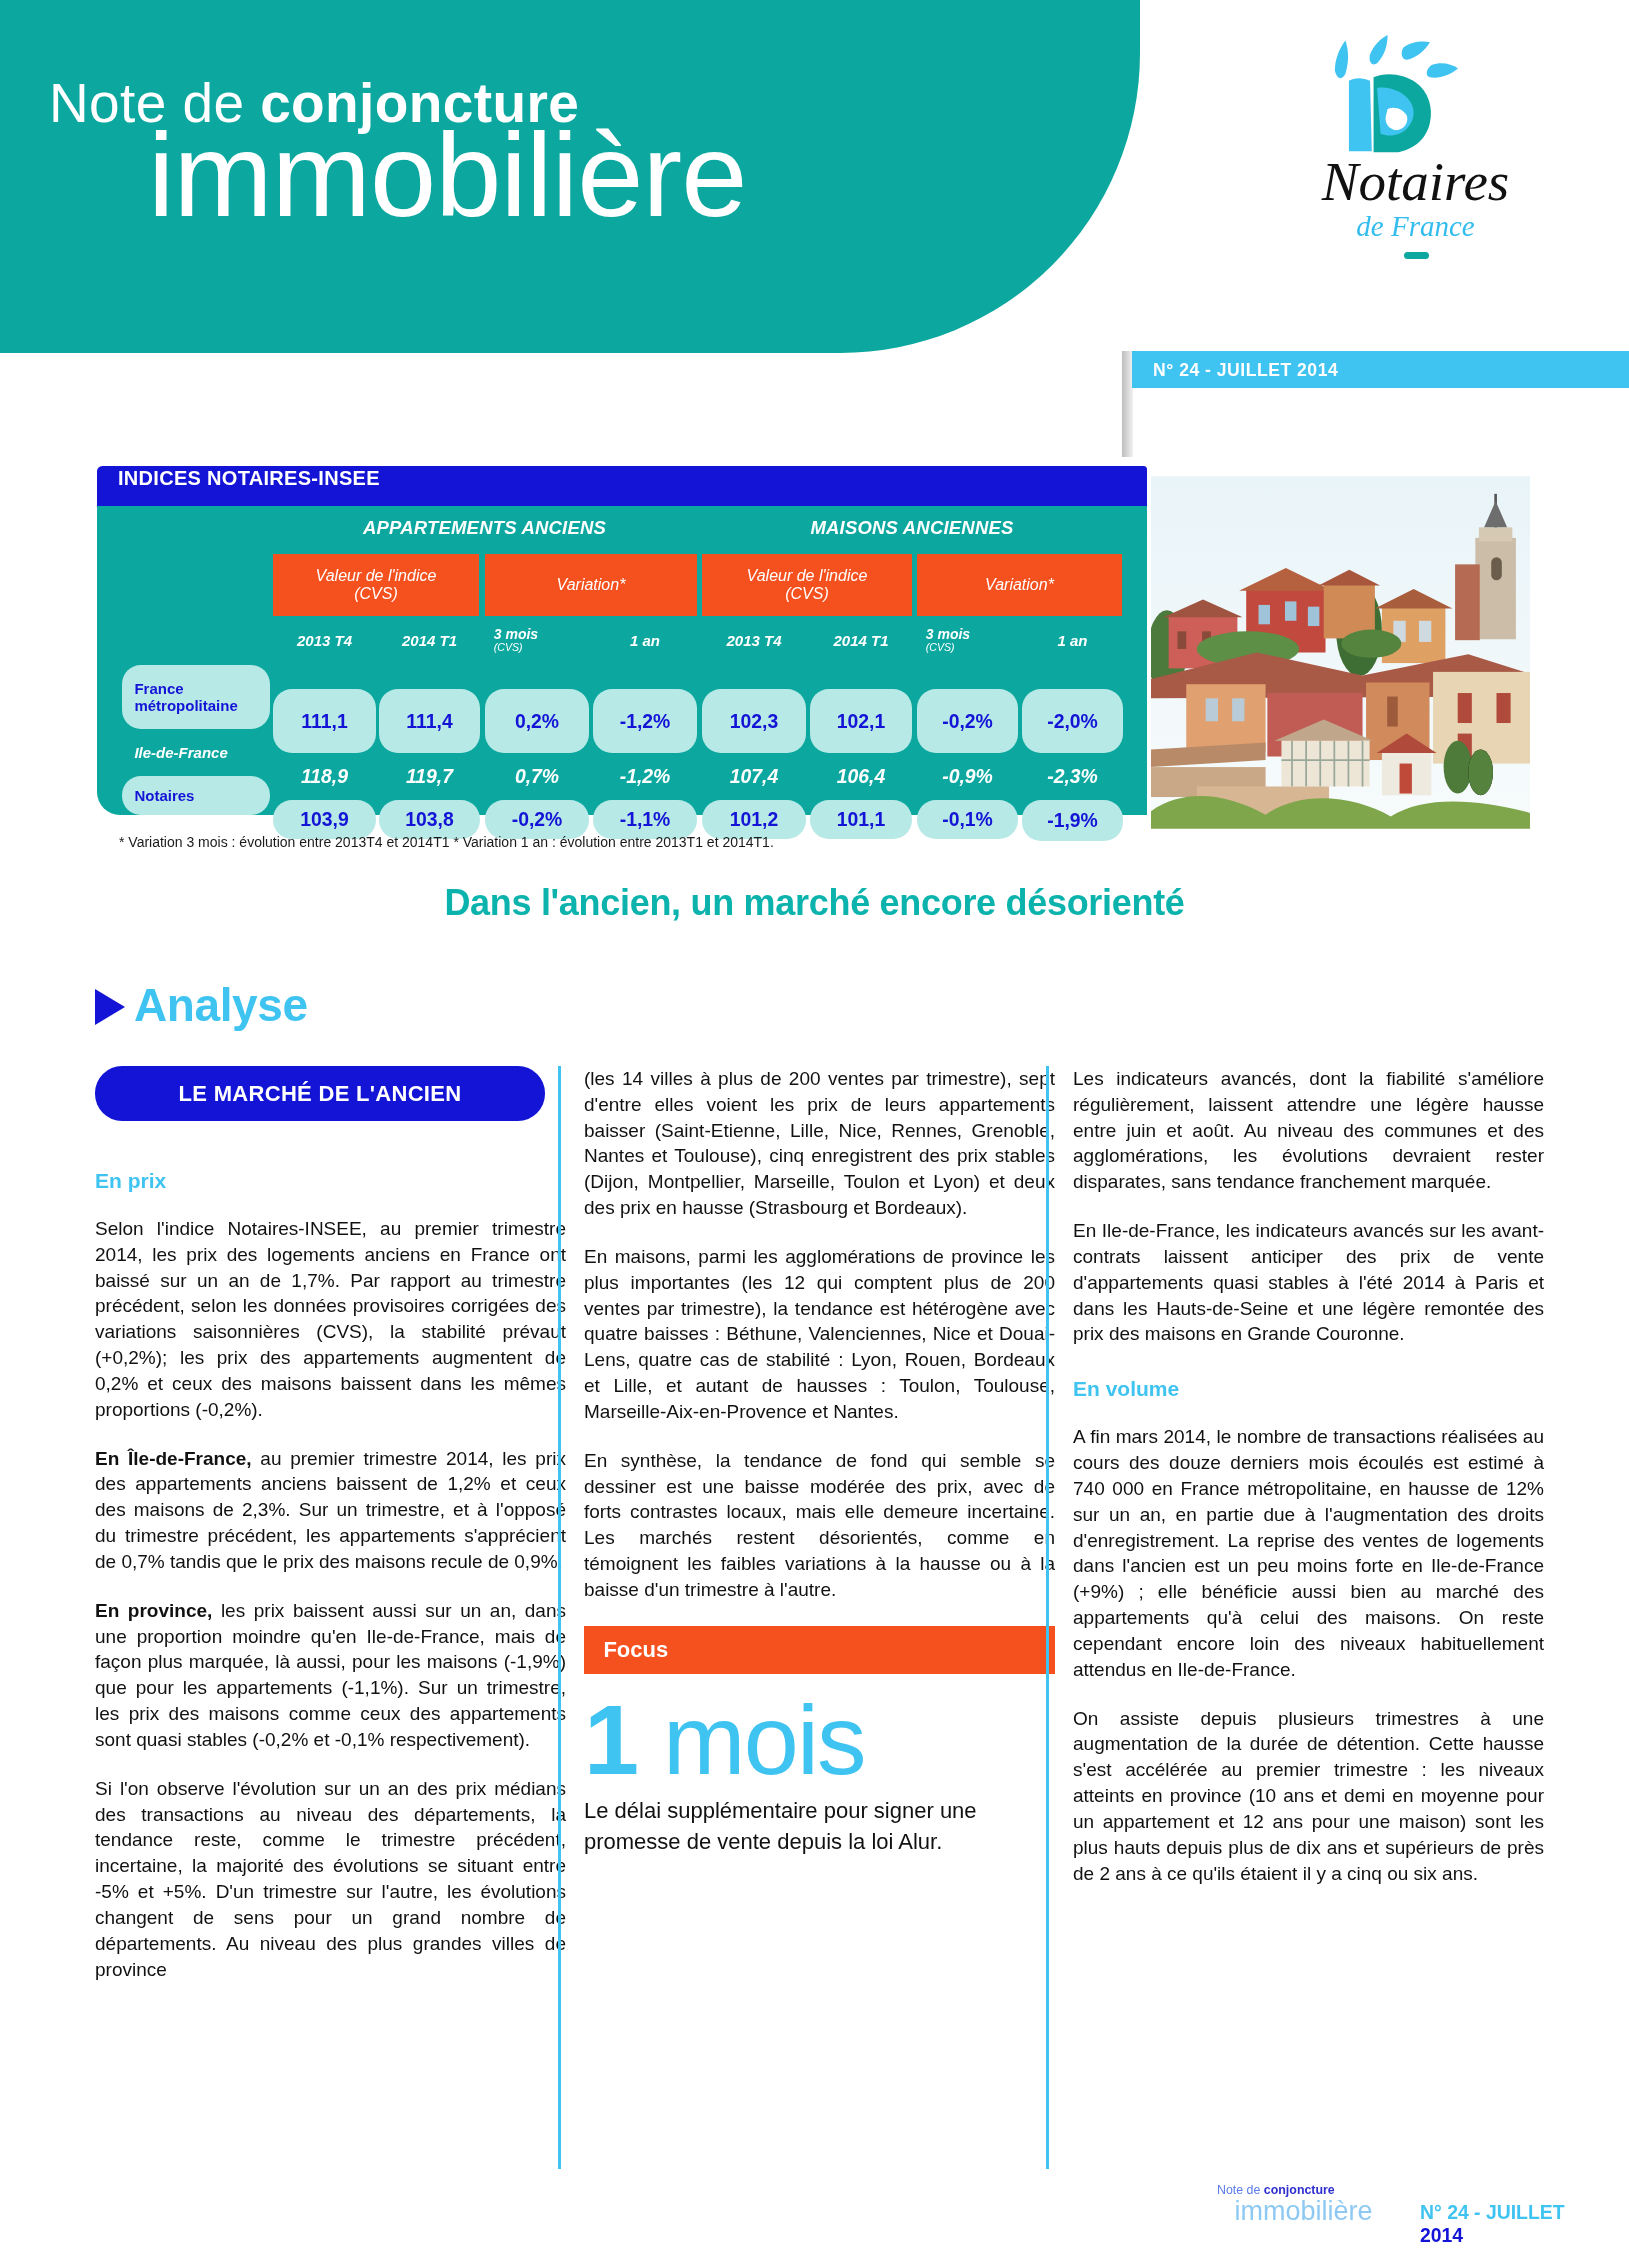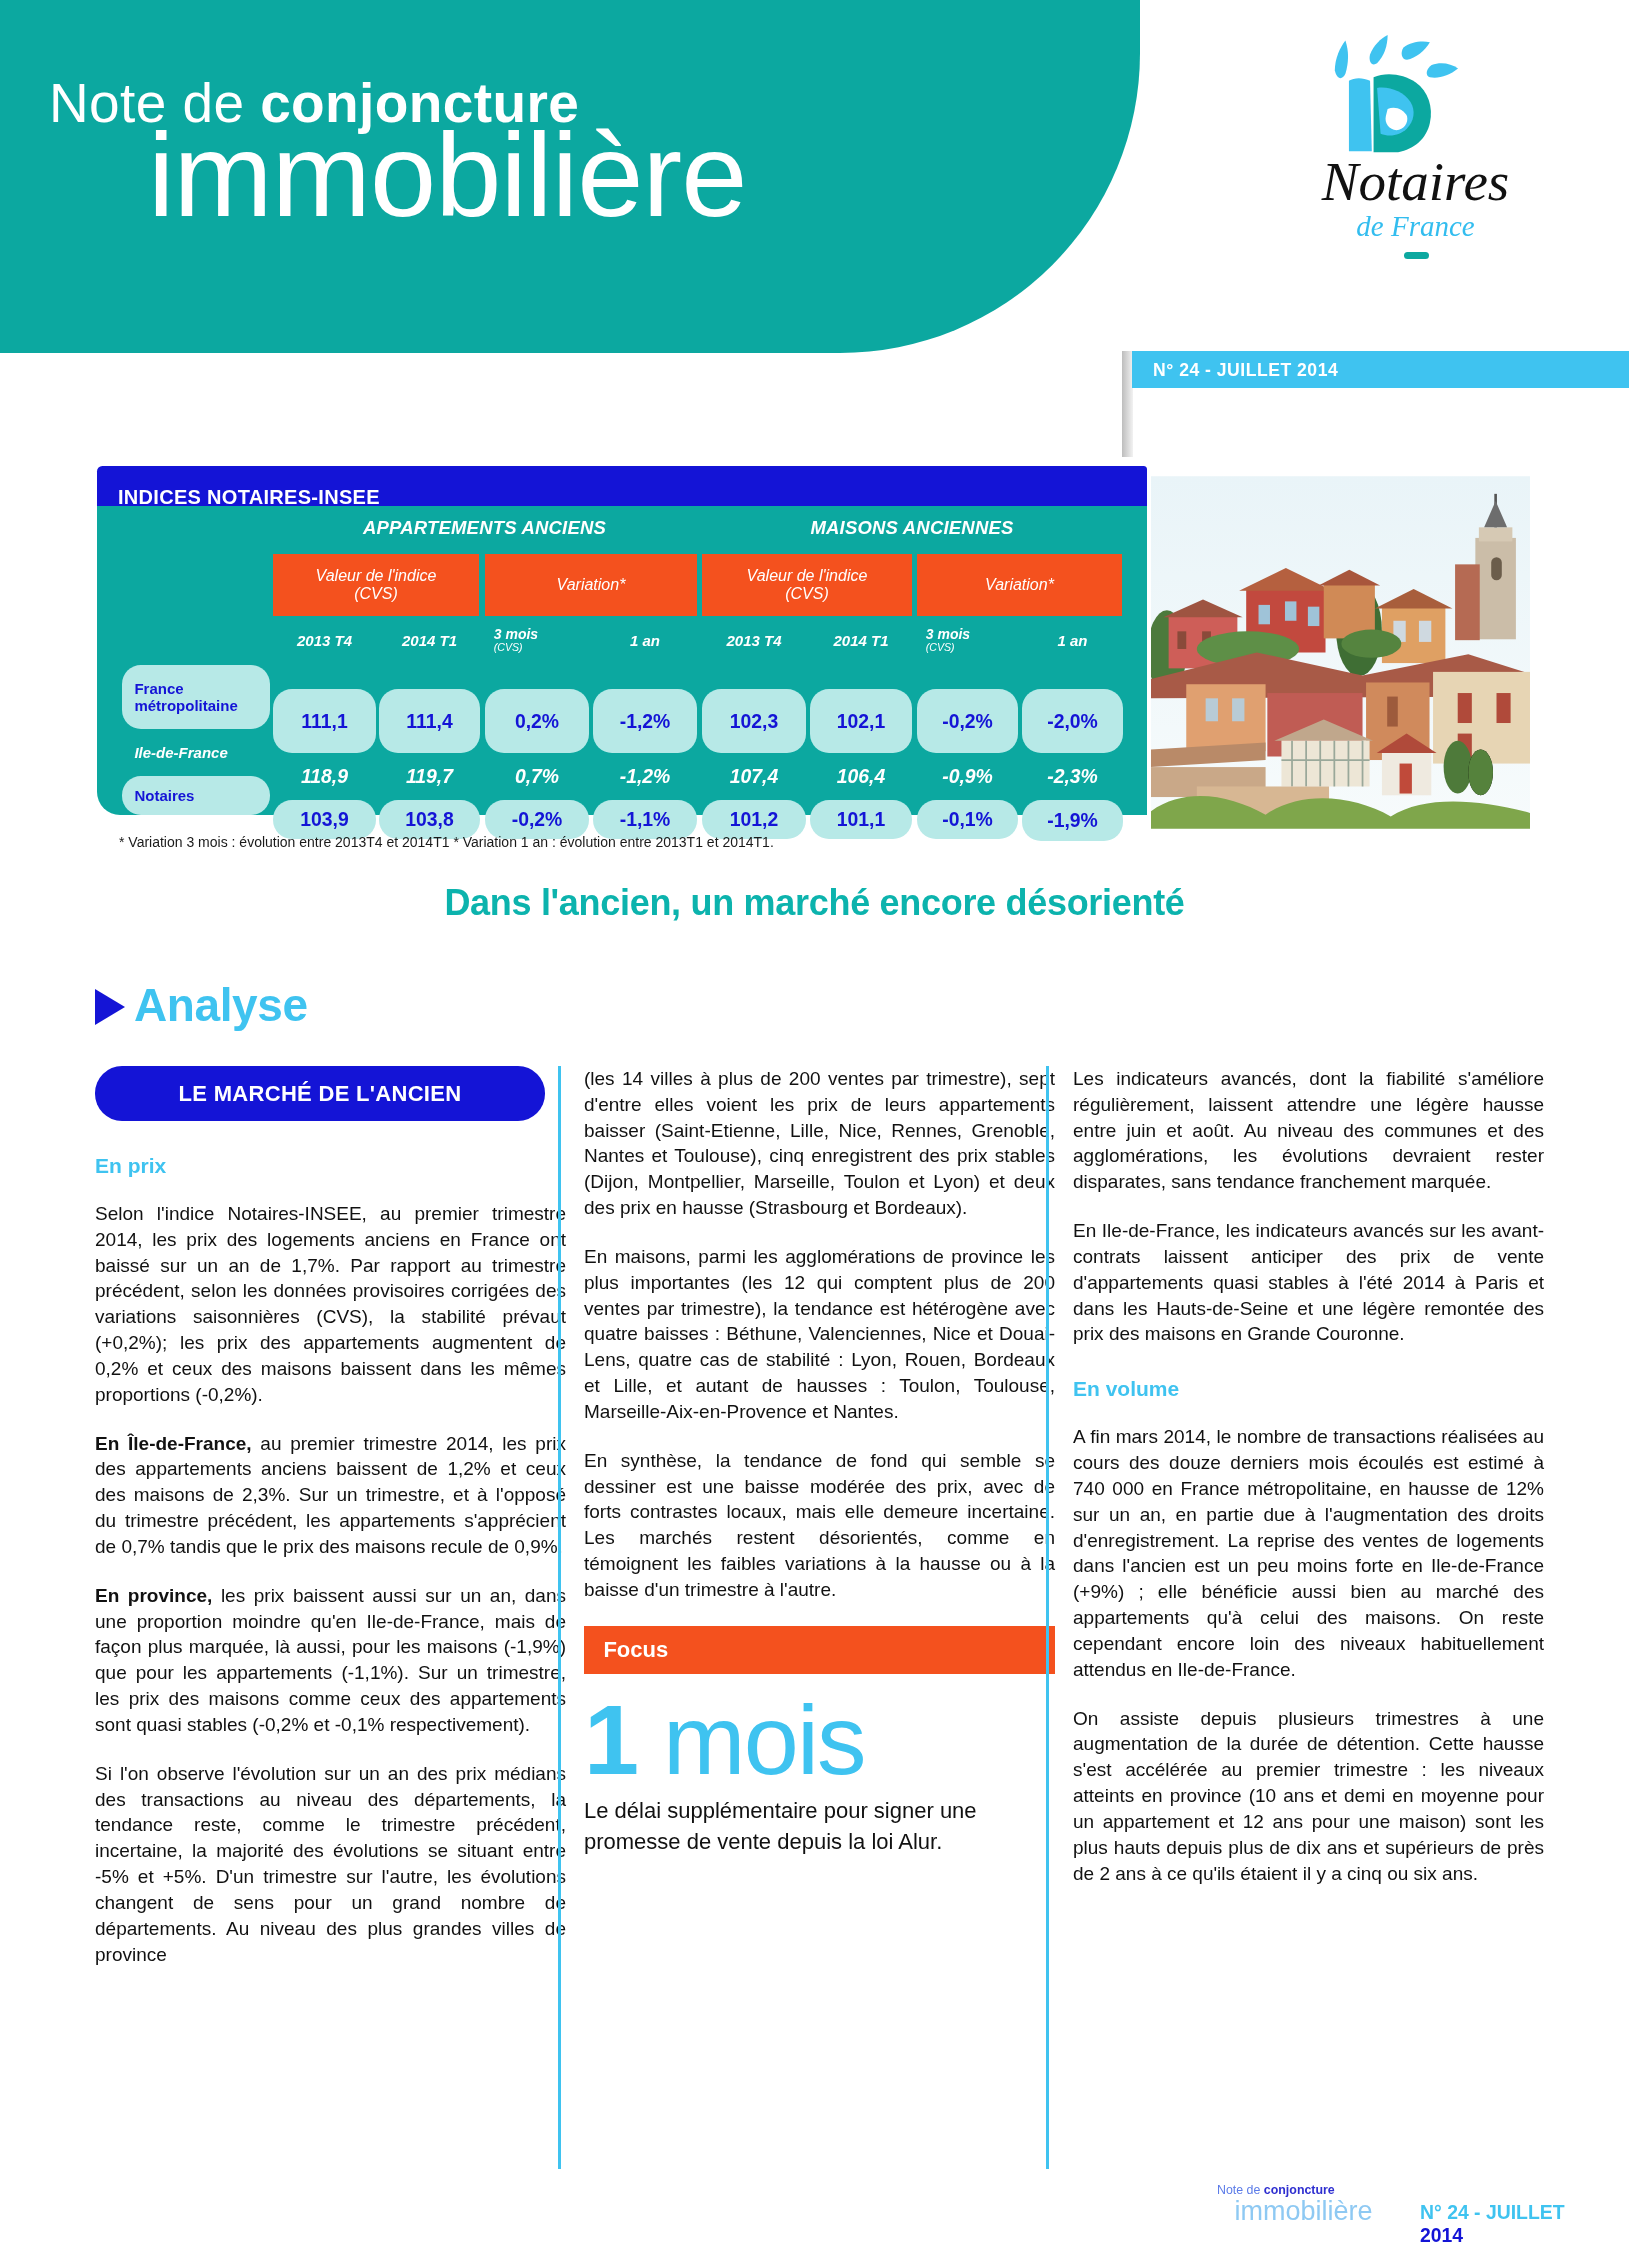--- a/index.html
+++ b/index.html
@@ -65,21 +65,21 @@
     background: linear-gradient(to right,#bdbdbd,#f2f2f2);
   }
 
   
   .table-wrap { position: absolute; left: 97px; top: 466px; width: 1050px; height: 353px; }
   .tbl-headline {
     position: absolute; left: 0; top: 0; width: 1050px; height: 40px;
     background: #1414D6; border-top-left-radius: 5.3px; border-top-right-radius: 3.5px;
   }
   .tbl-headline span {
-    position: absolute; left: 21px; top: 20px;
+    position: absolute; left: 21px; top: 1px;
     color: #fff; font-size: 20px; font-weight: 700; letter-spacing: 0.3px;
   }
   .tbl-body {
     position: absolute; left: 0; top: 40px; width: 1050px; height: 309px;
     background: #0CA8A0; border-bottom-left-radius: 23px;
   }
   .tbl-grid { position: absolute; left: 0; top: 0; width: 1050px; height: 309px; }
   .cell { position: absolute; }
   .c-teal   { background: #0CA8A0; }
   .c-orange { background: #F4511E; }
@@ -135,21 +135,21 @@
   .col3 { left: 1073px; }
 
   .col-rule {
     position: absolute; width: 2.6px; background: #3FC3F0;
   }
 
   .pill {
     width: 450px; height: 55px; border-radius: 27px; background: #1414D6;
     display: flex; align-items: center; justify-content: center;
     color: #fff; font-size: 22px; font-weight: 700; letter-spacing: 0.3px;
-    margin-bottom: 33px;
+    margin-bottom: 48px;
   }
   .sub-head {
     font-size: 21px; font-weight: 700; color: #3FC3F0; margin-bottom: 23px;
   }
   .sub-head2 {
     font-size: 21px; font-weight: 700; color: #3FC3F0; margin-top: 30px; margin-bottom: 23px;
   }
   p.body {
     font-size: 19px; line-height: 1.36; color: #111; text-align: justify;
     margin-bottom: 23px;

